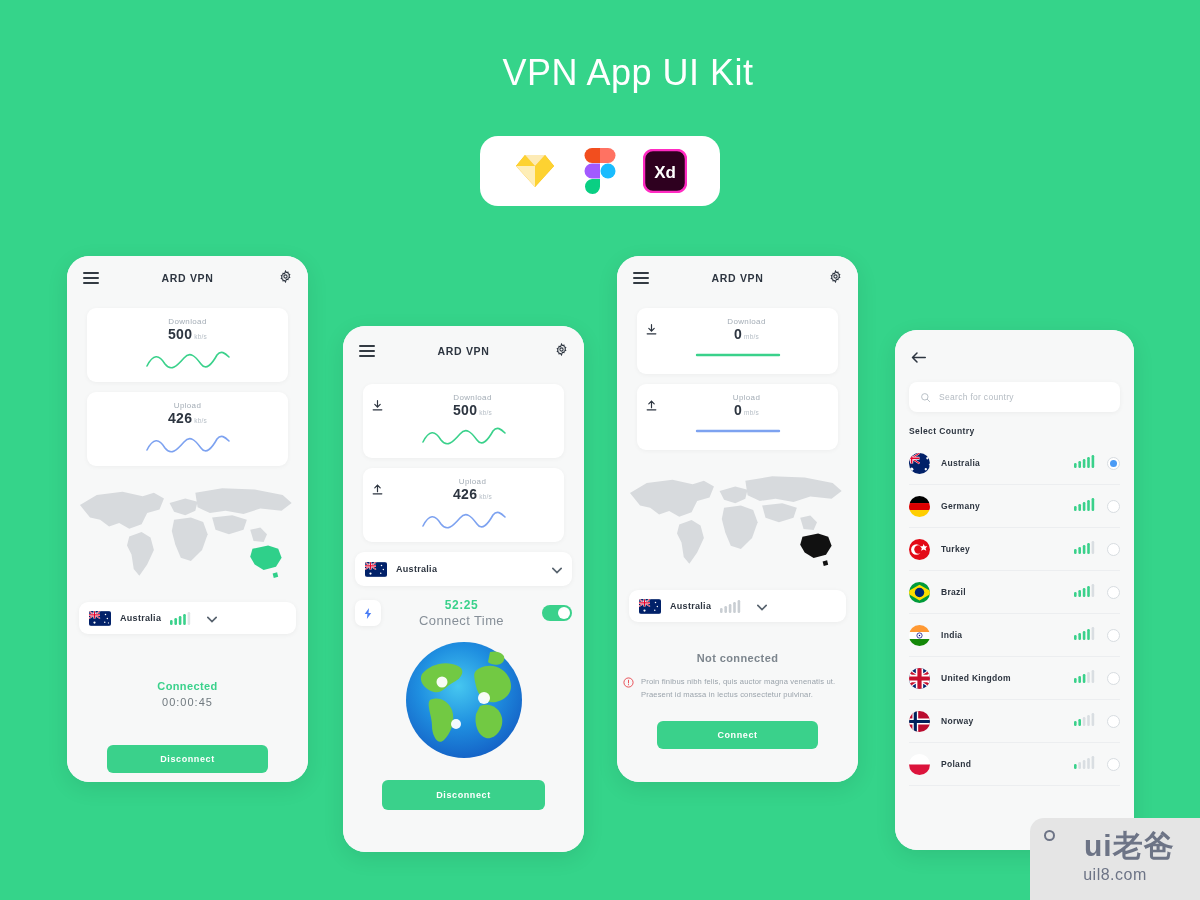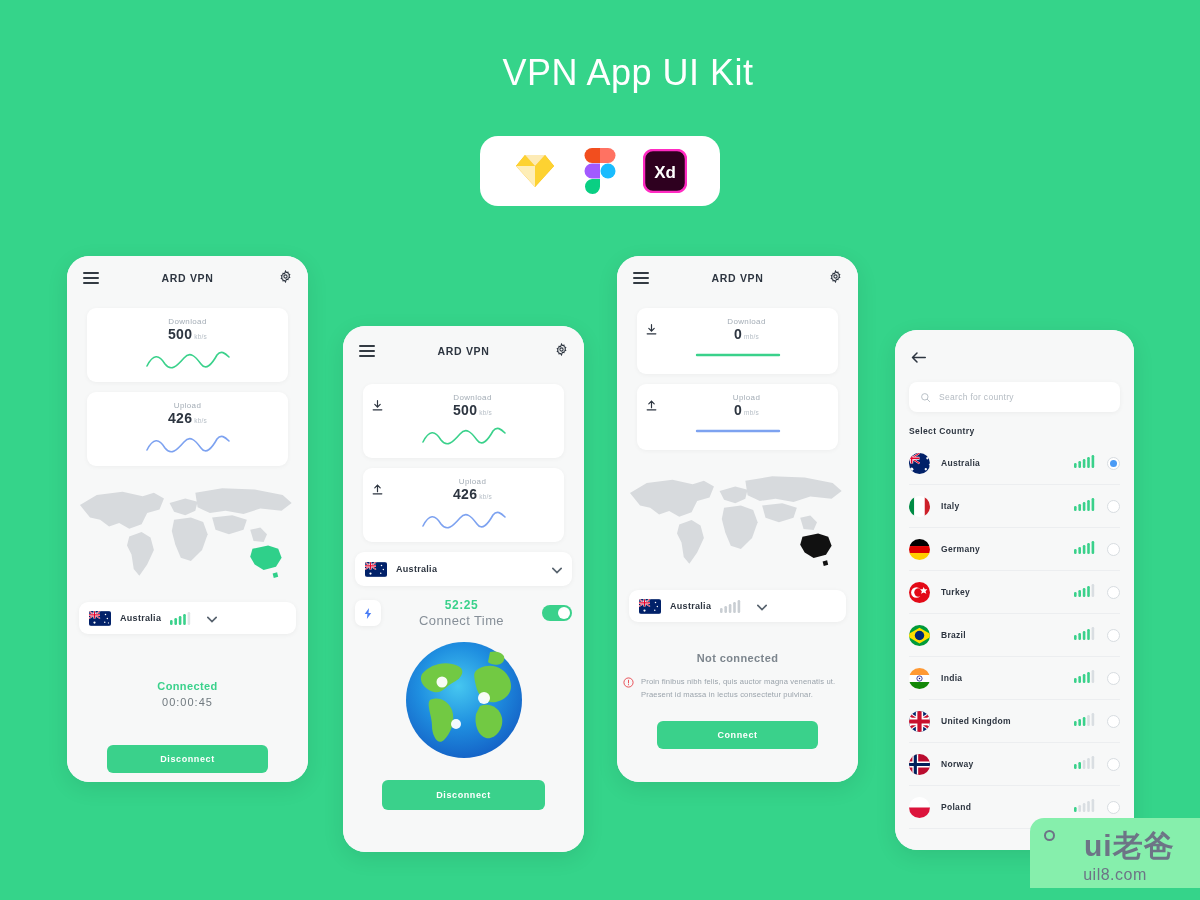--- a/index.html
+++ b/index.html
@@ -134,22 +134,22 @@
   .crow-name { flex: 1; font-size: 8.5px; font-weight: 700; color: #2d3540; letter-spacing: 0.3px; }
   .radio {
     width: 13px; height: 13px; border-radius: 50%;
     border: 1px solid #d8dde1; flex: none; background: #fff;
   }
   .radio.on { border-color: #d8dde1; display:flex; align-items:center; justify-content:center; }
   .radio.on::after { content:""; width:7px; height:7px; border-radius:50%; background:#4a9bf5; }
 
   
   .watermark {
-    position: absolute; left: 1030px; top: 818px; width: 170px; height: 70px;
-    background: #86efac; border-radius: 14px 0 0 0; overflow: hidden;
+    position: absolute; left: 1030px; top: 818px; width: 170px; height: 82px;
+    background: #e5e5e5; border-radius: 14px 0 0 0; overflow: hidden;
   }
   .wm-dot { position: absolute; left: 14px; top: 12px; width: 11px; height: 11px;
     border-radius: 50%; border: 2px solid #6d7486; }
   .wm-main { position: absolute; left: 54px; top: 8px; font-size: 30px; font-weight: 700;
     color: #6d7486; letter-spacing: 1px; }
   .wm-sub { position: absolute; left: 0; right: 0; top: 48px; text-align: center;
     font-size: 16px; color: #6d7486; letter-spacing: 0.5px; }
 </style>
 </head>
 <body>
@@ -553,38 +553,20 @@
                 <rect x="4.4" y="7" width="2.6" height="7" rx="1.2" fill="#3ad18b"></rect>
                 <rect x="8.8" y="5" width="2.6" height="9" rx="1.2" fill="#3ad18b"></rect>
                 <rect x="13.2" y="3" width="2.6" height="11" rx="1.2" fill="#3ad18b"></rect>
                 <rect x="17.6" y="1" width="2.6" height="13" rx="1.2" fill="#3ad18b"></rect>
               </svg></span>
      <span class="radio on"></span>
           </div>
           <div class="crow">
             <span class="flag-circle">
        <svg width="21" height="21" viewBox="0 0 60 40" preserveAspectRatio="xMidYMid slice">
-                <rect width="20" height="40" fill="#008c45"></rect>
-                <rect x="20" width="20" height="40" fill="#ffffff"></rect>
-                <rect x="40" width="20" height="40" fill="#cd212a"></rect>
-              </svg>
-     </span>
-     <span class="crow-name">Italy</span>
-     <span><svg width="22" height="14" viewBox="0 0 22 14">
-                <rect x="0.0" y="9" width="2.6" height="5" rx="1.2" fill="#3ad18b"></rect>
-                <rect x="4.4" y="7" width="2.6" height="7" rx="1.2" fill="#3ad18b"></rect>
-                <rect x="8.8" y="5" width="2.6" height="9" rx="1.2" fill="#3ad18b"></rect>
-                <rect x="13.2" y="3" width="2.6" height="11" rx="1.2" fill="#3ad18b"></rect>
-                <rect x="17.6" y="1" width="2.6" height="13" rx="1.2" fill="#3ad18b"></rect>
-              </svg></span>
-     <span class="radio"></span>
-          </div>
-          <div class="crow">
-            <span class="flag-circle">
-       <svg width="21" height="21" viewBox="0 0 60 40" preserveAspectRatio="xMidYMid slice">
                 <rect width="60" height="13.4" fill="#000000"></rect>
                 <rect y="13.4" width="60" height="13.3" fill="#dd0000"></rect>
                 <rect y="26.7" width="60" height="13.3" fill="#ffce00"></rect>
               </svg>
      </span>
      <span class="crow-name">Germany</span>
      <span><svg width="22" height="14" viewBox="0 0 22 14">
                 <rect x="0.0" y="9" width="2.6" height="5" rx="1.2" fill="#3ad18b"></rect>
                 <rect x="4.4" y="7" width="2.6" height="7" rx="1.2" fill="#3ad18b"></rect>
                 <rect x="8.8" y="5" width="2.6" height="9" rx="1.2" fill="#3ad18b"></rect>

